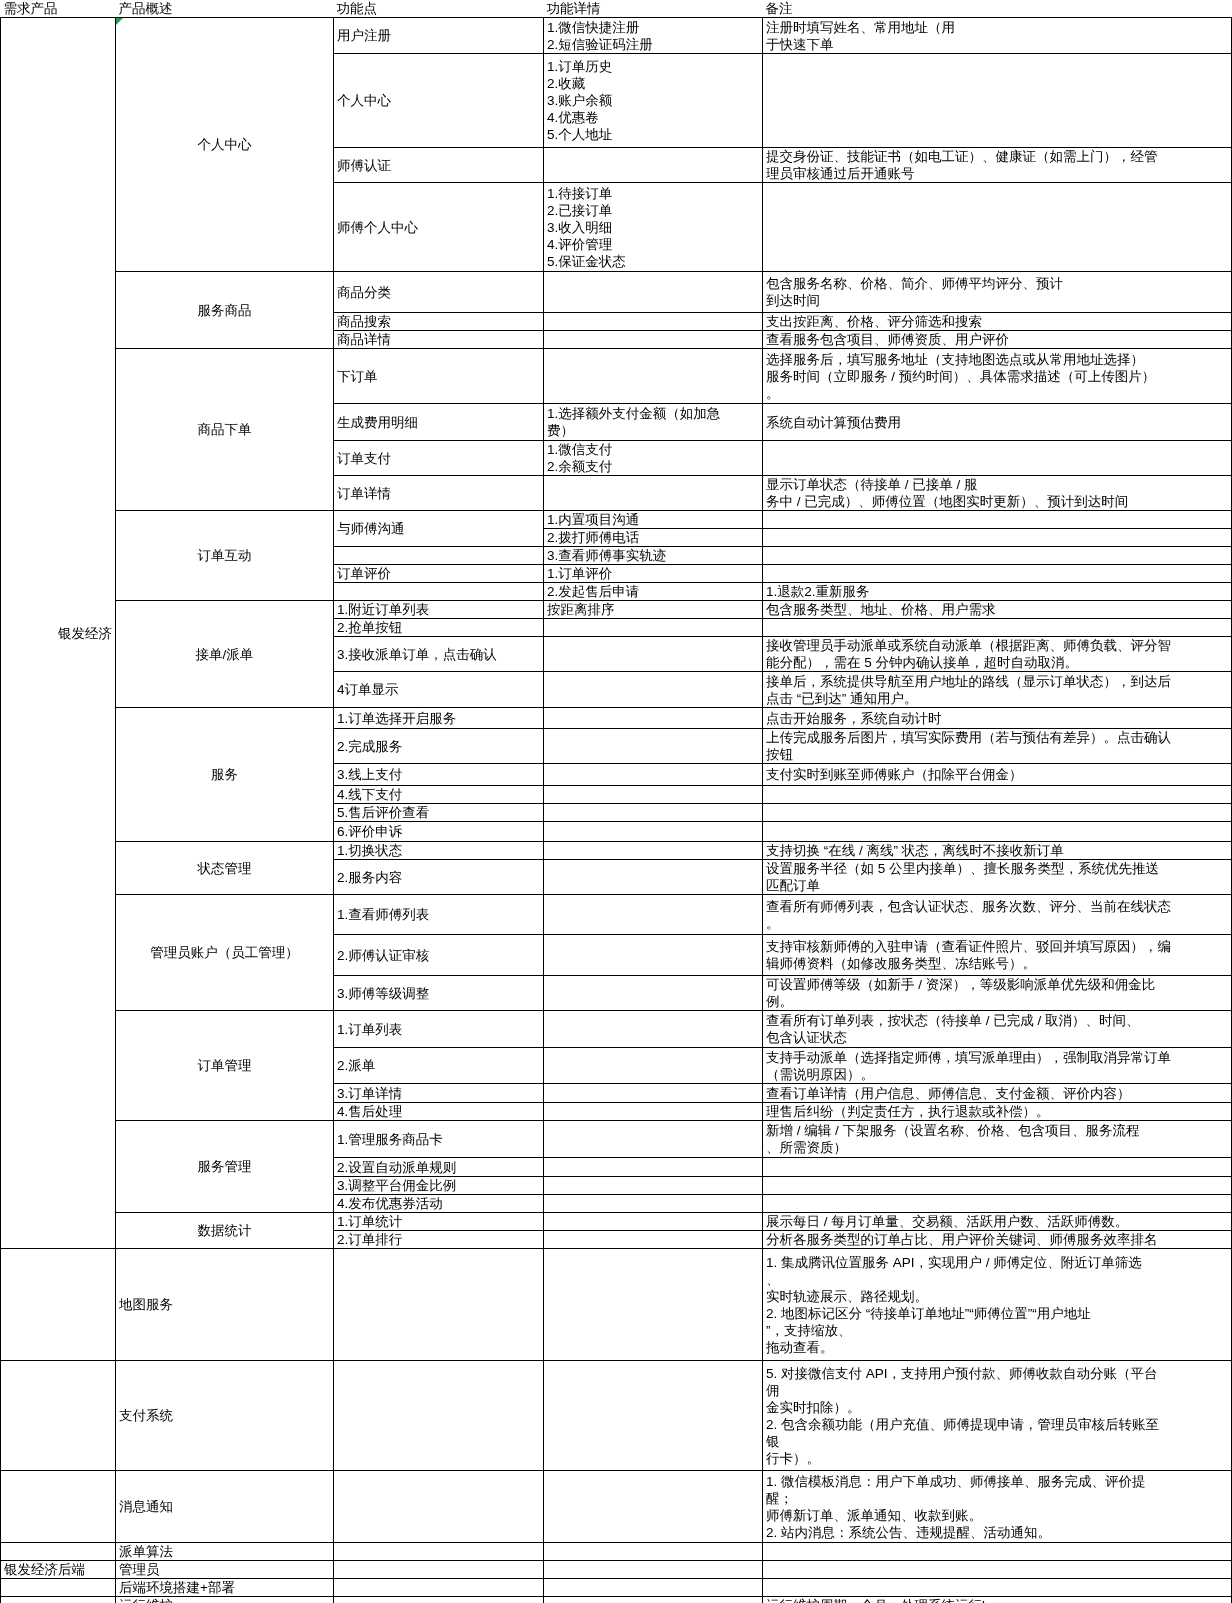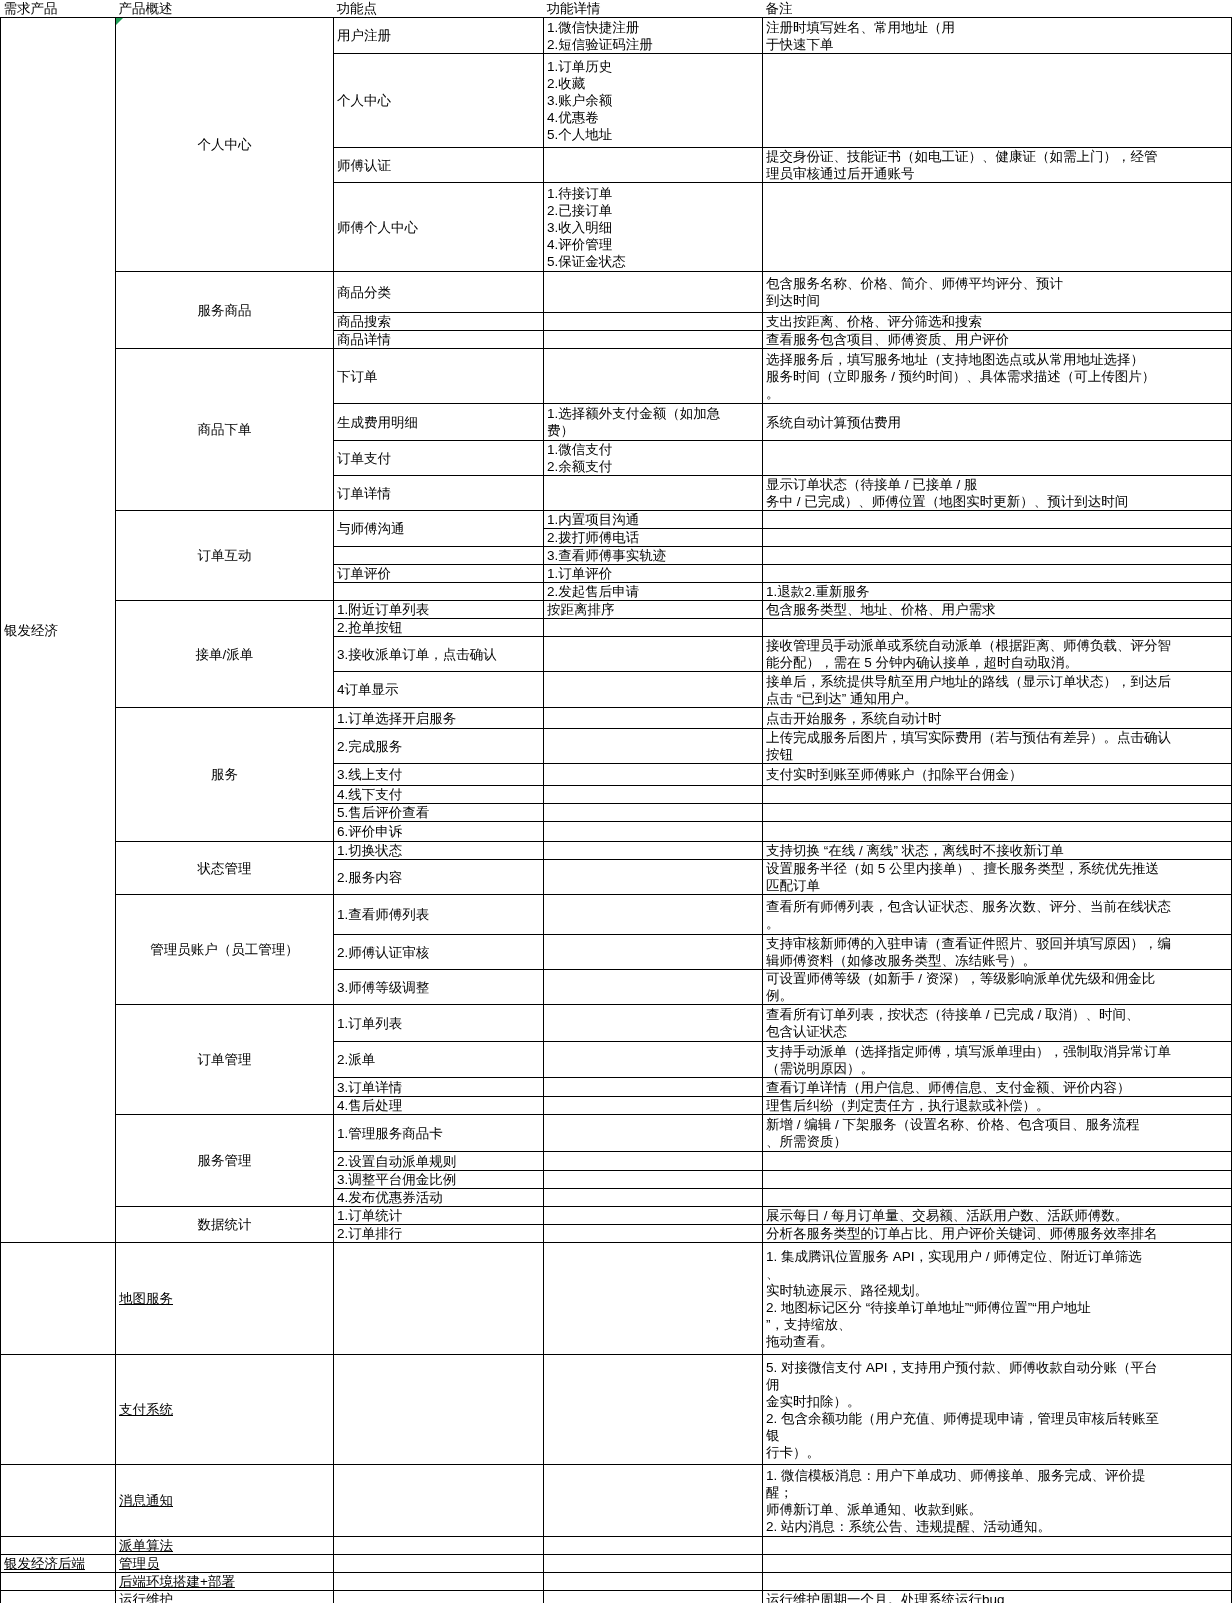--- a/index.html
+++ b/index.html
@@ -8,22 +8,22 @@
         font-family:"Liberation Sans","DejaVu Sans",sans-serif;
         font-size:13.5px;color:#000;}
   colgroup col.w1{width:115px;} colgroup col.w2{width:218px;}
   colgroup col.w3{width:210px;} colgroup col.w4{width:219px;}
   colgroup col.w5{width:469px;}
   td{border:1px solid #000;padding:0 3px;vertical-align:middle;
      white-space:pre-line;overflow:hidden;line-height:17px;}
   thead td{border:none;border-bottom:1px solid #000;font-weight:normal;
            text-align:left;white-space:nowrap;}
   td.mc{text-align:center;}
-  td.pg{text-align:left;}
-  td.pgl{text-align:left;text-decoration:underline;}
+  td.pg{text-align:right;}
+  td.pgl{text-align:left;}
   td.rel{position:relative;}
   .note-tri{position:absolute;top:0;left:0;width:0;height:0;
             border-top:7px solid #1f9d55;border-right:7px solid transparent;}
 </style>
 </head>
 <body>
 
 <div class="sheet">
 <table>
 <colgroup>
@@ -211,21 +211,21 @@
   <td>设置服务半径（如 5 公里内接单）、擅长服务类型，系统优先推送
 匹配订单</td>
 </tr>
 <tr style="height:40px">
   <td class="mc" rowspan="3">管理员账户（员工管理）</td>
   <td>1.查看师傅列表</td>
   <td></td>
   <td>查看所有师傅列表，包含认证状态、服务次数、评分、当前在线状态
 。</td>
 </tr>
-<tr style="height:35px">
+<tr style="height:41px">
   <td>2.师傅认证审核</td>
   <td></td>
   <td>支持审核新师傅的入驻申请（查看证件照片、驳回并填写原因），编
 辑师傅资料（如修改服务类型、冻结账号）。</td>
 </tr>
 <tr style="height:35px">
   <td>3.师傅等级调整</td>
   <td></td>
   <td>可设置师傅等级（如新手 / 资深），等级影响派单优先级和佣金比
 例。</td>

